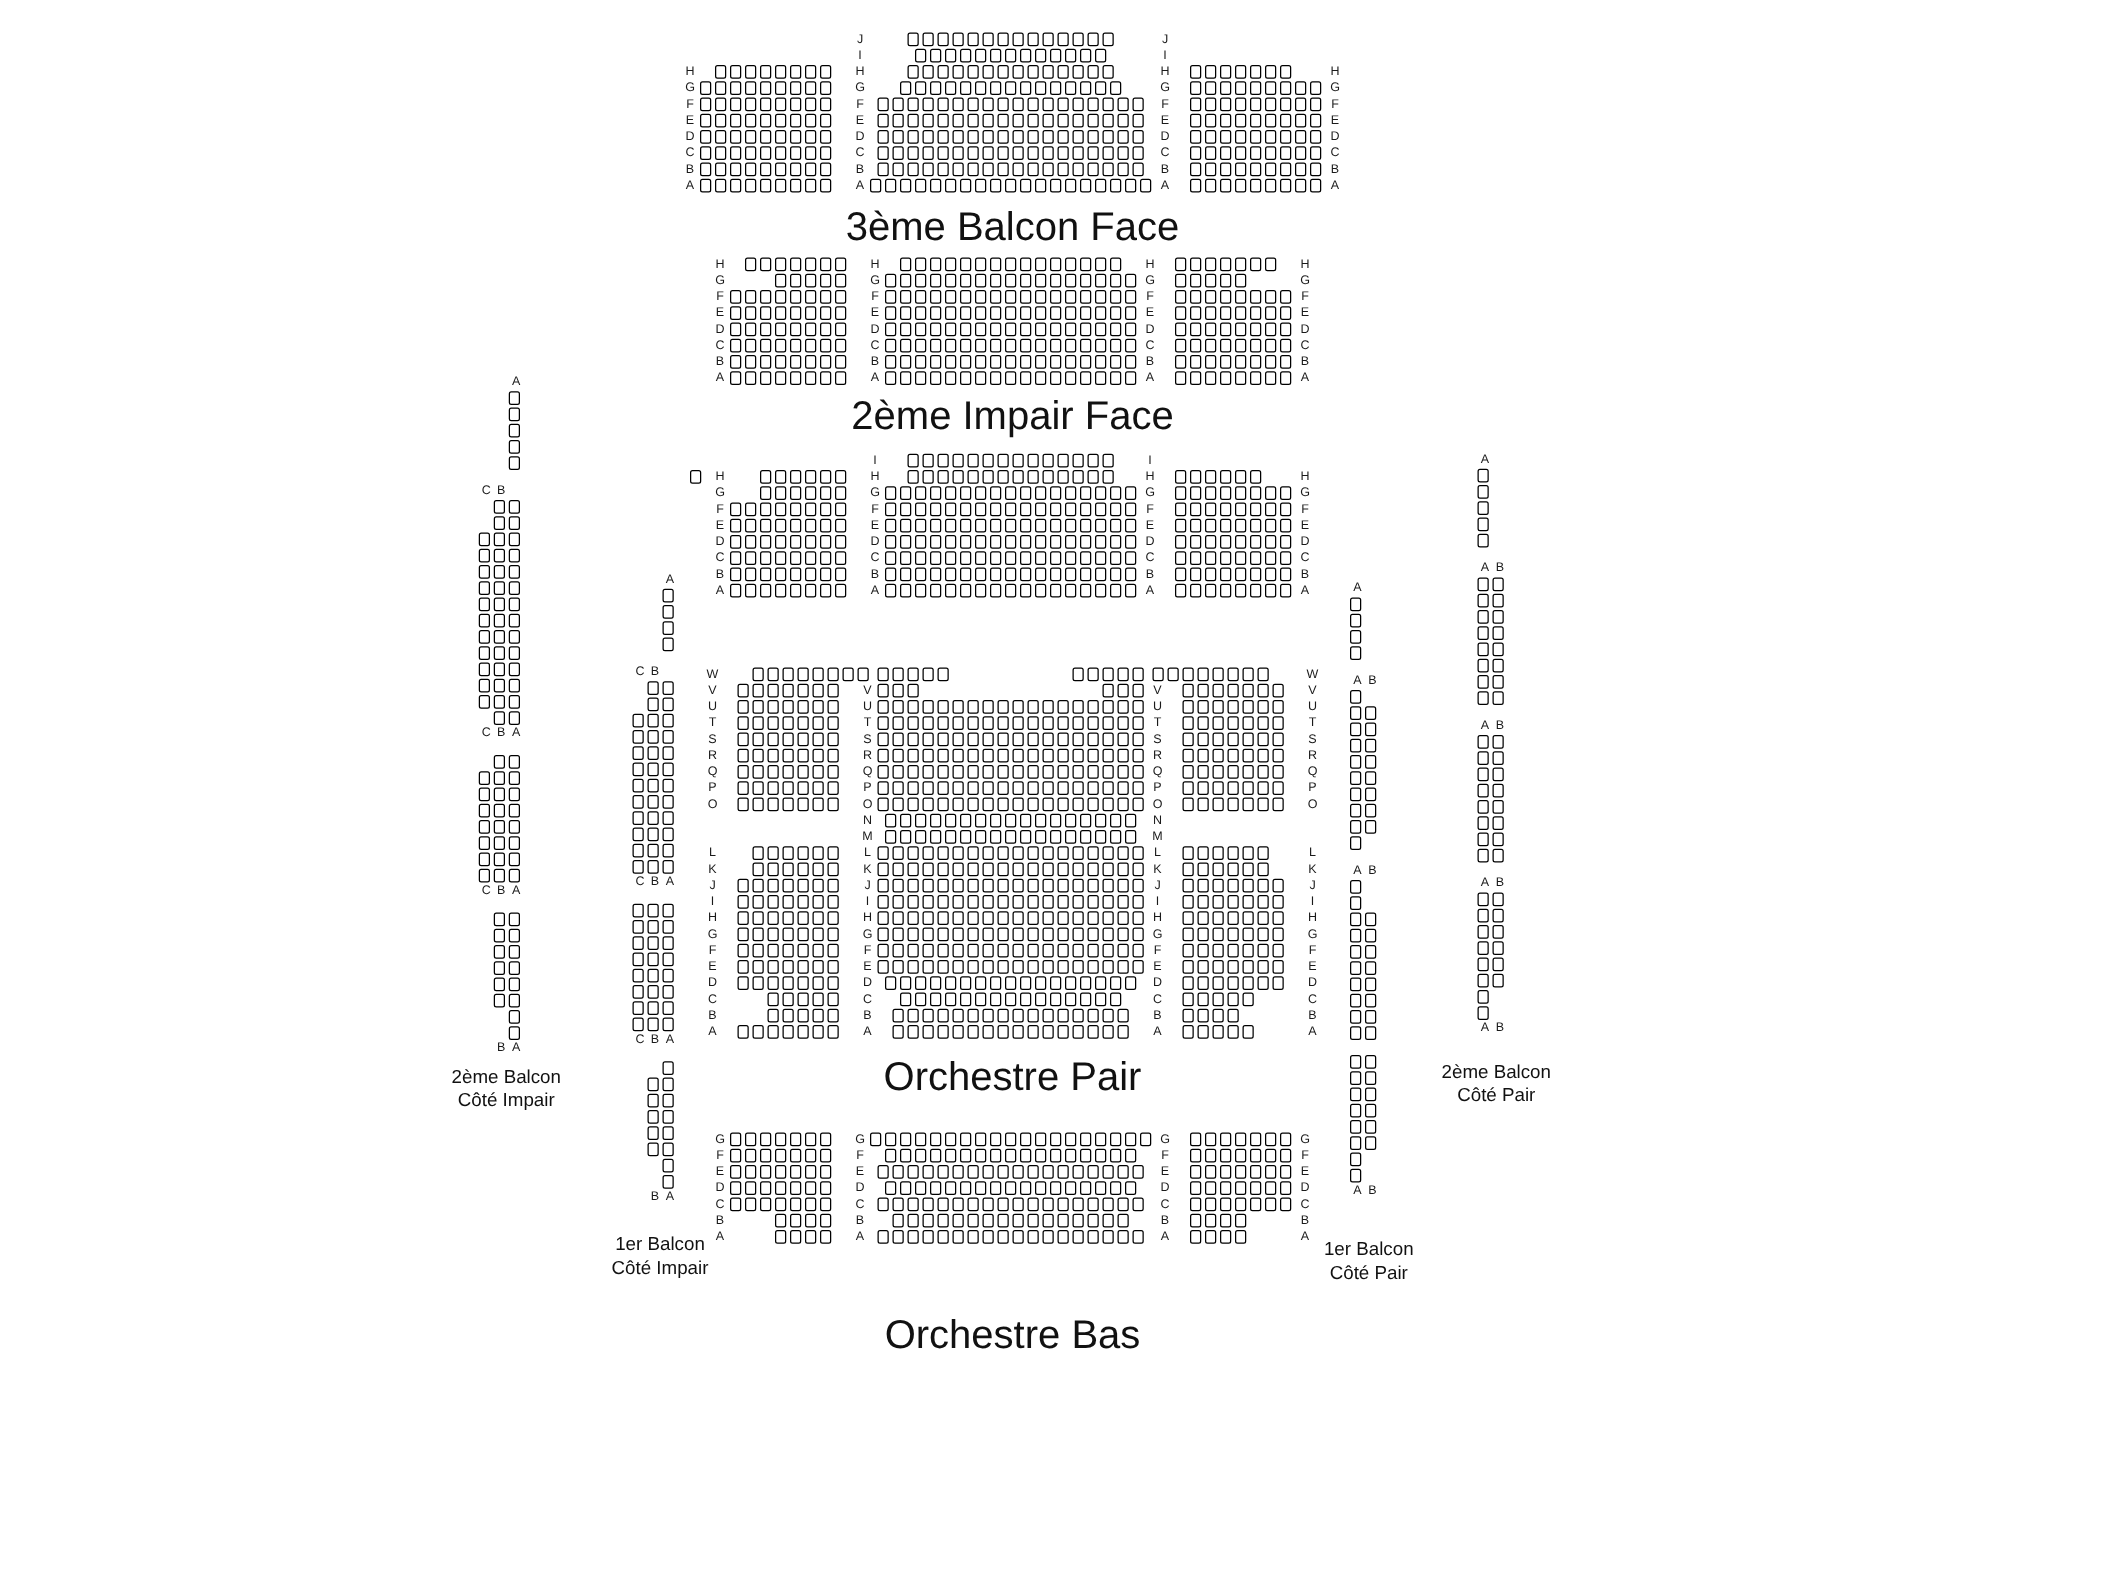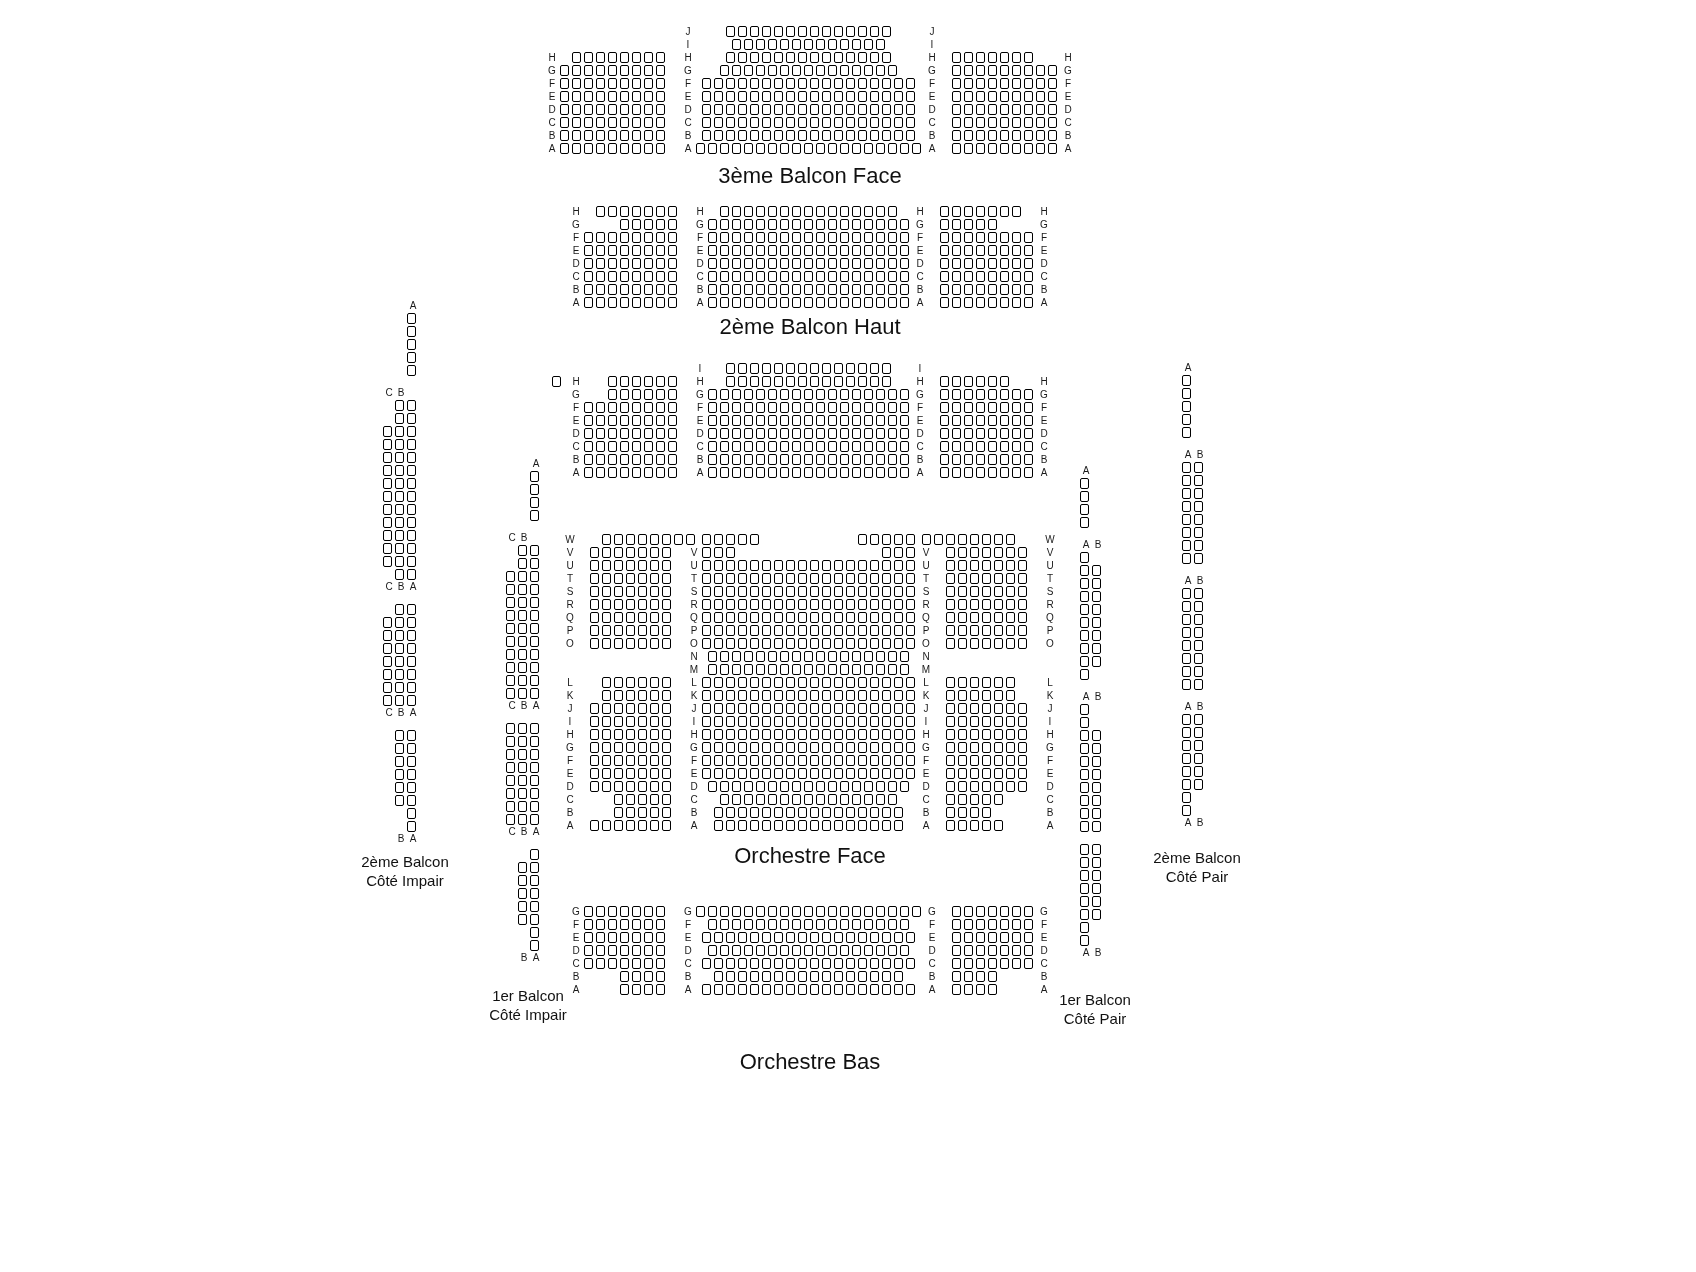--- a/index.html
+++ b/index.html
@@ -9,21 +9,21 @@
   .face-section{position:absolute;left:0;width:100%;display:flex;justify-content:center;align-items:flex-start;gap:12px;}
   .block{display:flex;flex-direction:column;position:relative;}
   .srow{height:13px;display:flex;align-items:center;}
   .seats{display:inline-flex;align-items:center;}
   .jend{justify-content:flex-end;}
   .jcenter{justify-content:center;}
   .jstart{justify-content:flex-start;}
   .split{justify-content:space-between;}
   .seat{display:inline-block;width:9px;height:11px;border:1px solid #000;border-radius:2px;background:#fff;margin-right:3px;box-sizing:border-box;flex:0 0 auto;}
   .rlabel{width:16px;flex:0 0 16px;font-size:10px;line-height:13px;text-align:center;color:#1a1a1a;}
-  .face-title{position:absolute;left:0;width:100%;text-align:center;font-size:22px;color:#111;}
+  .face-title{position:absolute;left:0;width:100%;text-align:center;font-size:32px;color:#111;}
   .side-col{position:absolute;}
   .seg{margin-bottom:10px;}
   .srow2{height:13px;display:flex;align-items:center;}
   .aright .srow2,.aright .lblrow{justify-content:flex-end;}
   .aleft .srow2,.aleft .lblrow{justify-content:flex-start;}
   .lblrow{height:12px;display:flex;}
   .lblcell{width:12px;flex:0 0 12px;font-size:10px;line-height:12px;text-align:center;color:#1a1a1a;}
   .side-caption{position:absolute;width:150px;text-align:center;font-size:15px;line-height:19px;color:#111;}
   .stray{position:absolute;left:-16px;}
   .stage{position:absolute;left:465px;top:1035px;width:690px;height:118px;background:#c8c8c8;display:flex;align-items:center;justify-content:center;}
@@ -872,21 +872,21 @@
               <span class="seat"></span>
               <span class="seat"></span>
               <span class="seat"></span>
               <span class="seat"></span>
               <span class="seat"></span>
             </span>
             <span class="rlabel">A</span>
           </div>
         </div>
       </div>
-      <div class="face-title" style="top: 314px;">2ème Balcon Haut</div>
+      <div class="face-title" style="top: 314px;">2ème Impair Face</div>
       <div class="face-section" style="top: 362px;">
         <div class="block" style="padding-top: 13px;">
           <div class="srow">
             <span class="rlabel">H</span>
             <span class="seats jend" style="width: 96px;">
               <span class="seat"></span>
               <span class="seat"></span>
               <span class="seat"></span>
               <span class="seat"></span>
               <span class="seat"></span>
@@ -2316,21 +2316,21 @@
               <span class="seat"></span>
               <span class="seat"></span>
               <span class="seat"></span>
               <span class="seat"></span>
               <span class="seat"></span>
             </span>
             <span class="rlabel">A</span>
           </div>
         </div>
       </div>
-      <div class="face-title" style="top: 843px;">Orchestre Face</div>
+      <div class="face-title" style="top: 843px;">Orchestre Pair</div>
       <div class="face-section" style="top: 905px;">
         <div class="block">
           <div class="srow">
             <span class="rlabel">G</span>
             <span class="seats jend" style="width: 84px;">
               <span class="seat"></span>
               <span class="seat"></span>
               <span class="seat"></span>
               <span class="seat"></span>
               <span class="seat"></span>

